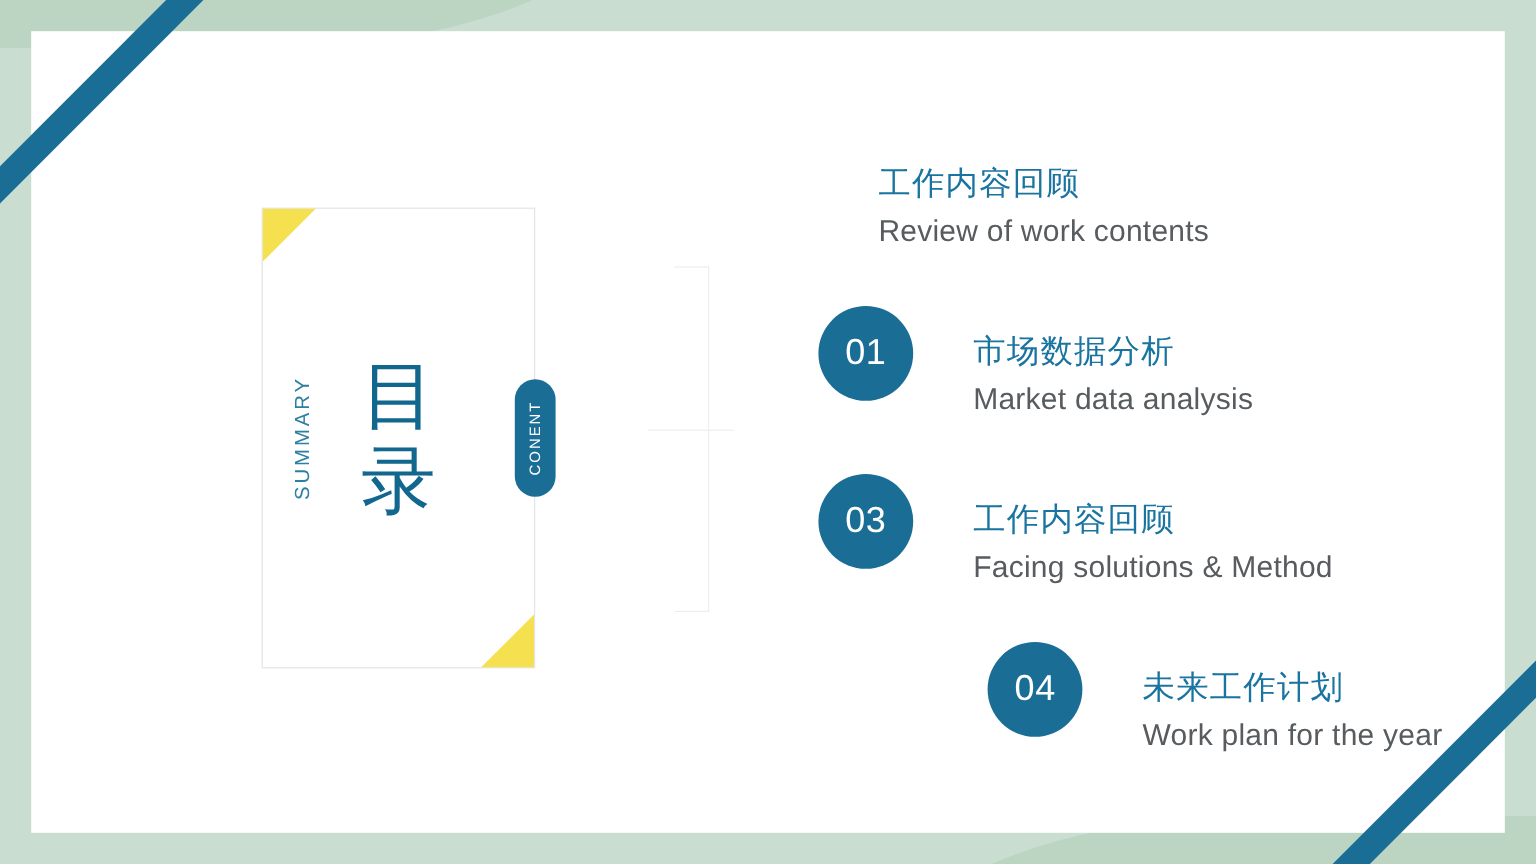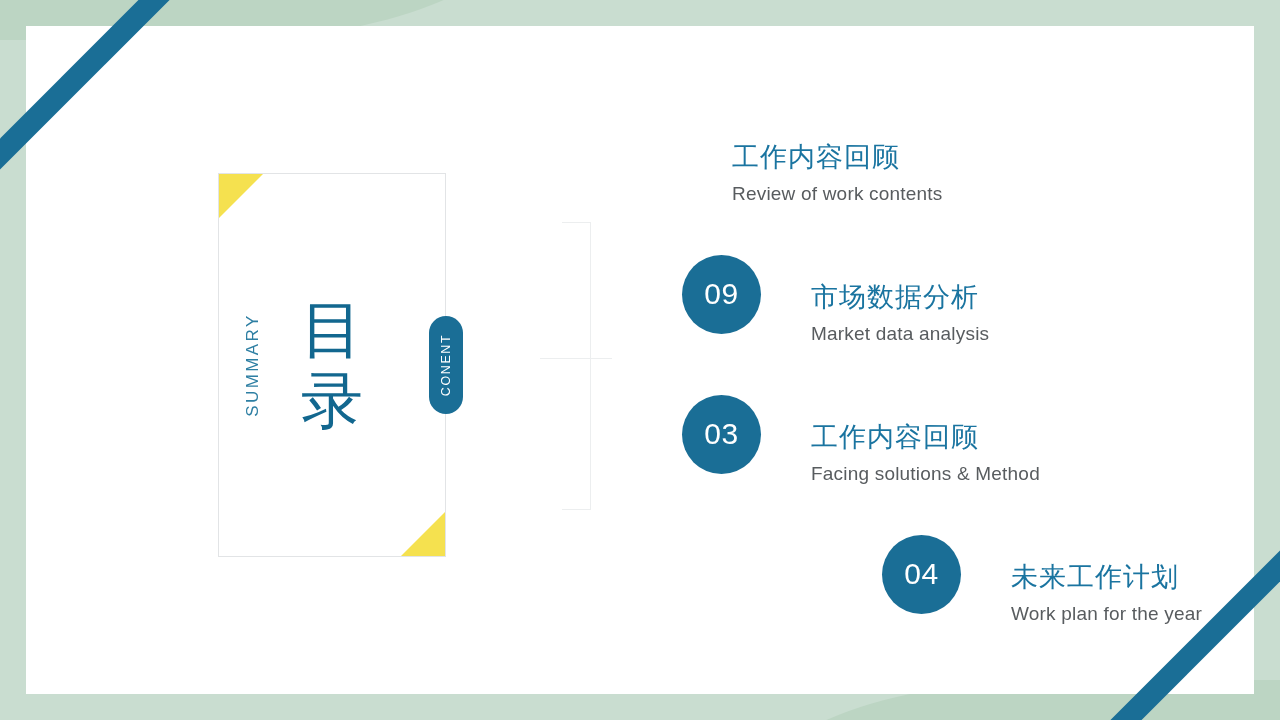--- a/index.html
+++ b/index.html
@@ -184,21 +184,21 @@
     font-family:"DejaVu Sans",sans-serif;
     font-size:27px;
     color:#1a74a0;
     letter-spacing:1px;
     line-height:1.25;
     white-space:nowrap;
     margin-top:38px;
   }
   .toc-sub {
     margin-top:8px;
-    font-size:19px;
+    font-size:25px;
     color:#585c5f;
     letter-spacing:0.2px;
     line-height:1.25;
     white-space:nowrap;
   }
 </style>
 </head>
 <body>
 
 <div id="slide">
@@ -236,21 +236,21 @@
 
     <div class="toc-item">
       <div class="toc-text">
         <span class="toc-title">工作内容回顾</span>
         <span class="toc-sub">Review of work contents</span>
       </div>
     </div>
 
     <div class="toc-item">
       <div class="toc-circle">
-        <span class="toc-num">09</span>
+        <span class="toc-num">01</span>
       </div>
       <div class="toc-text">
         <span class="toc-title">市场数据分析</span>
         <span class="toc-sub">Market data analysis</span>
       </div>
     </div>
 
     <div class="toc-item">
       <div class="toc-circle">
         <span class="toc-num">03</span>

